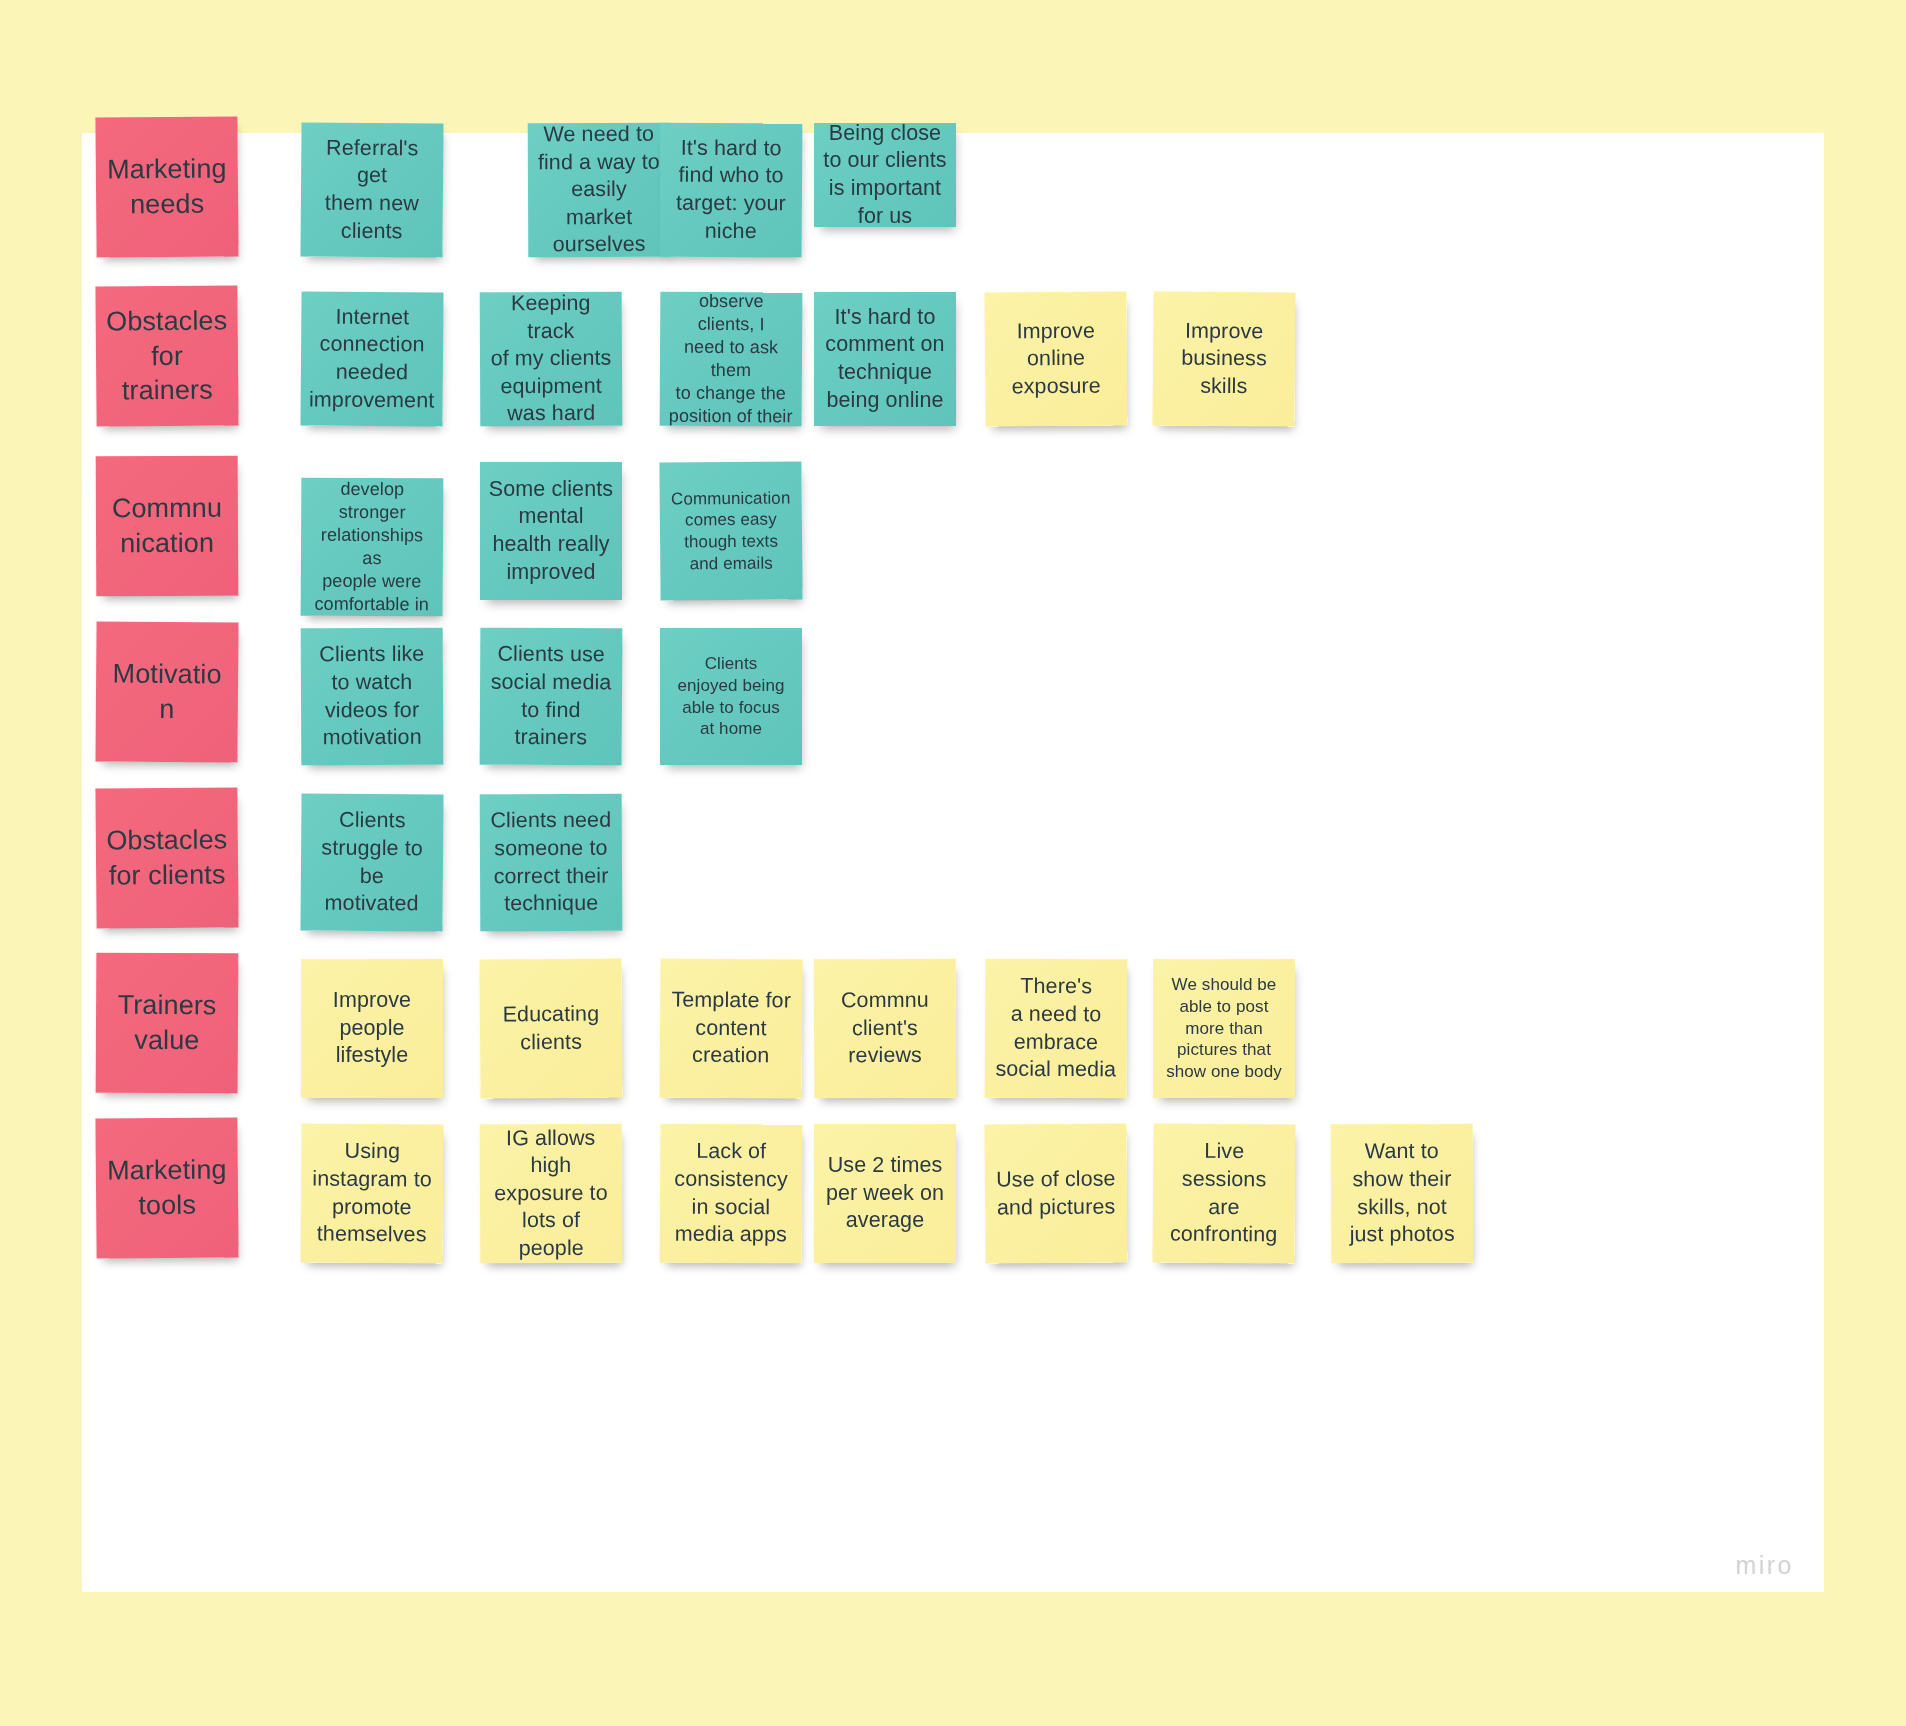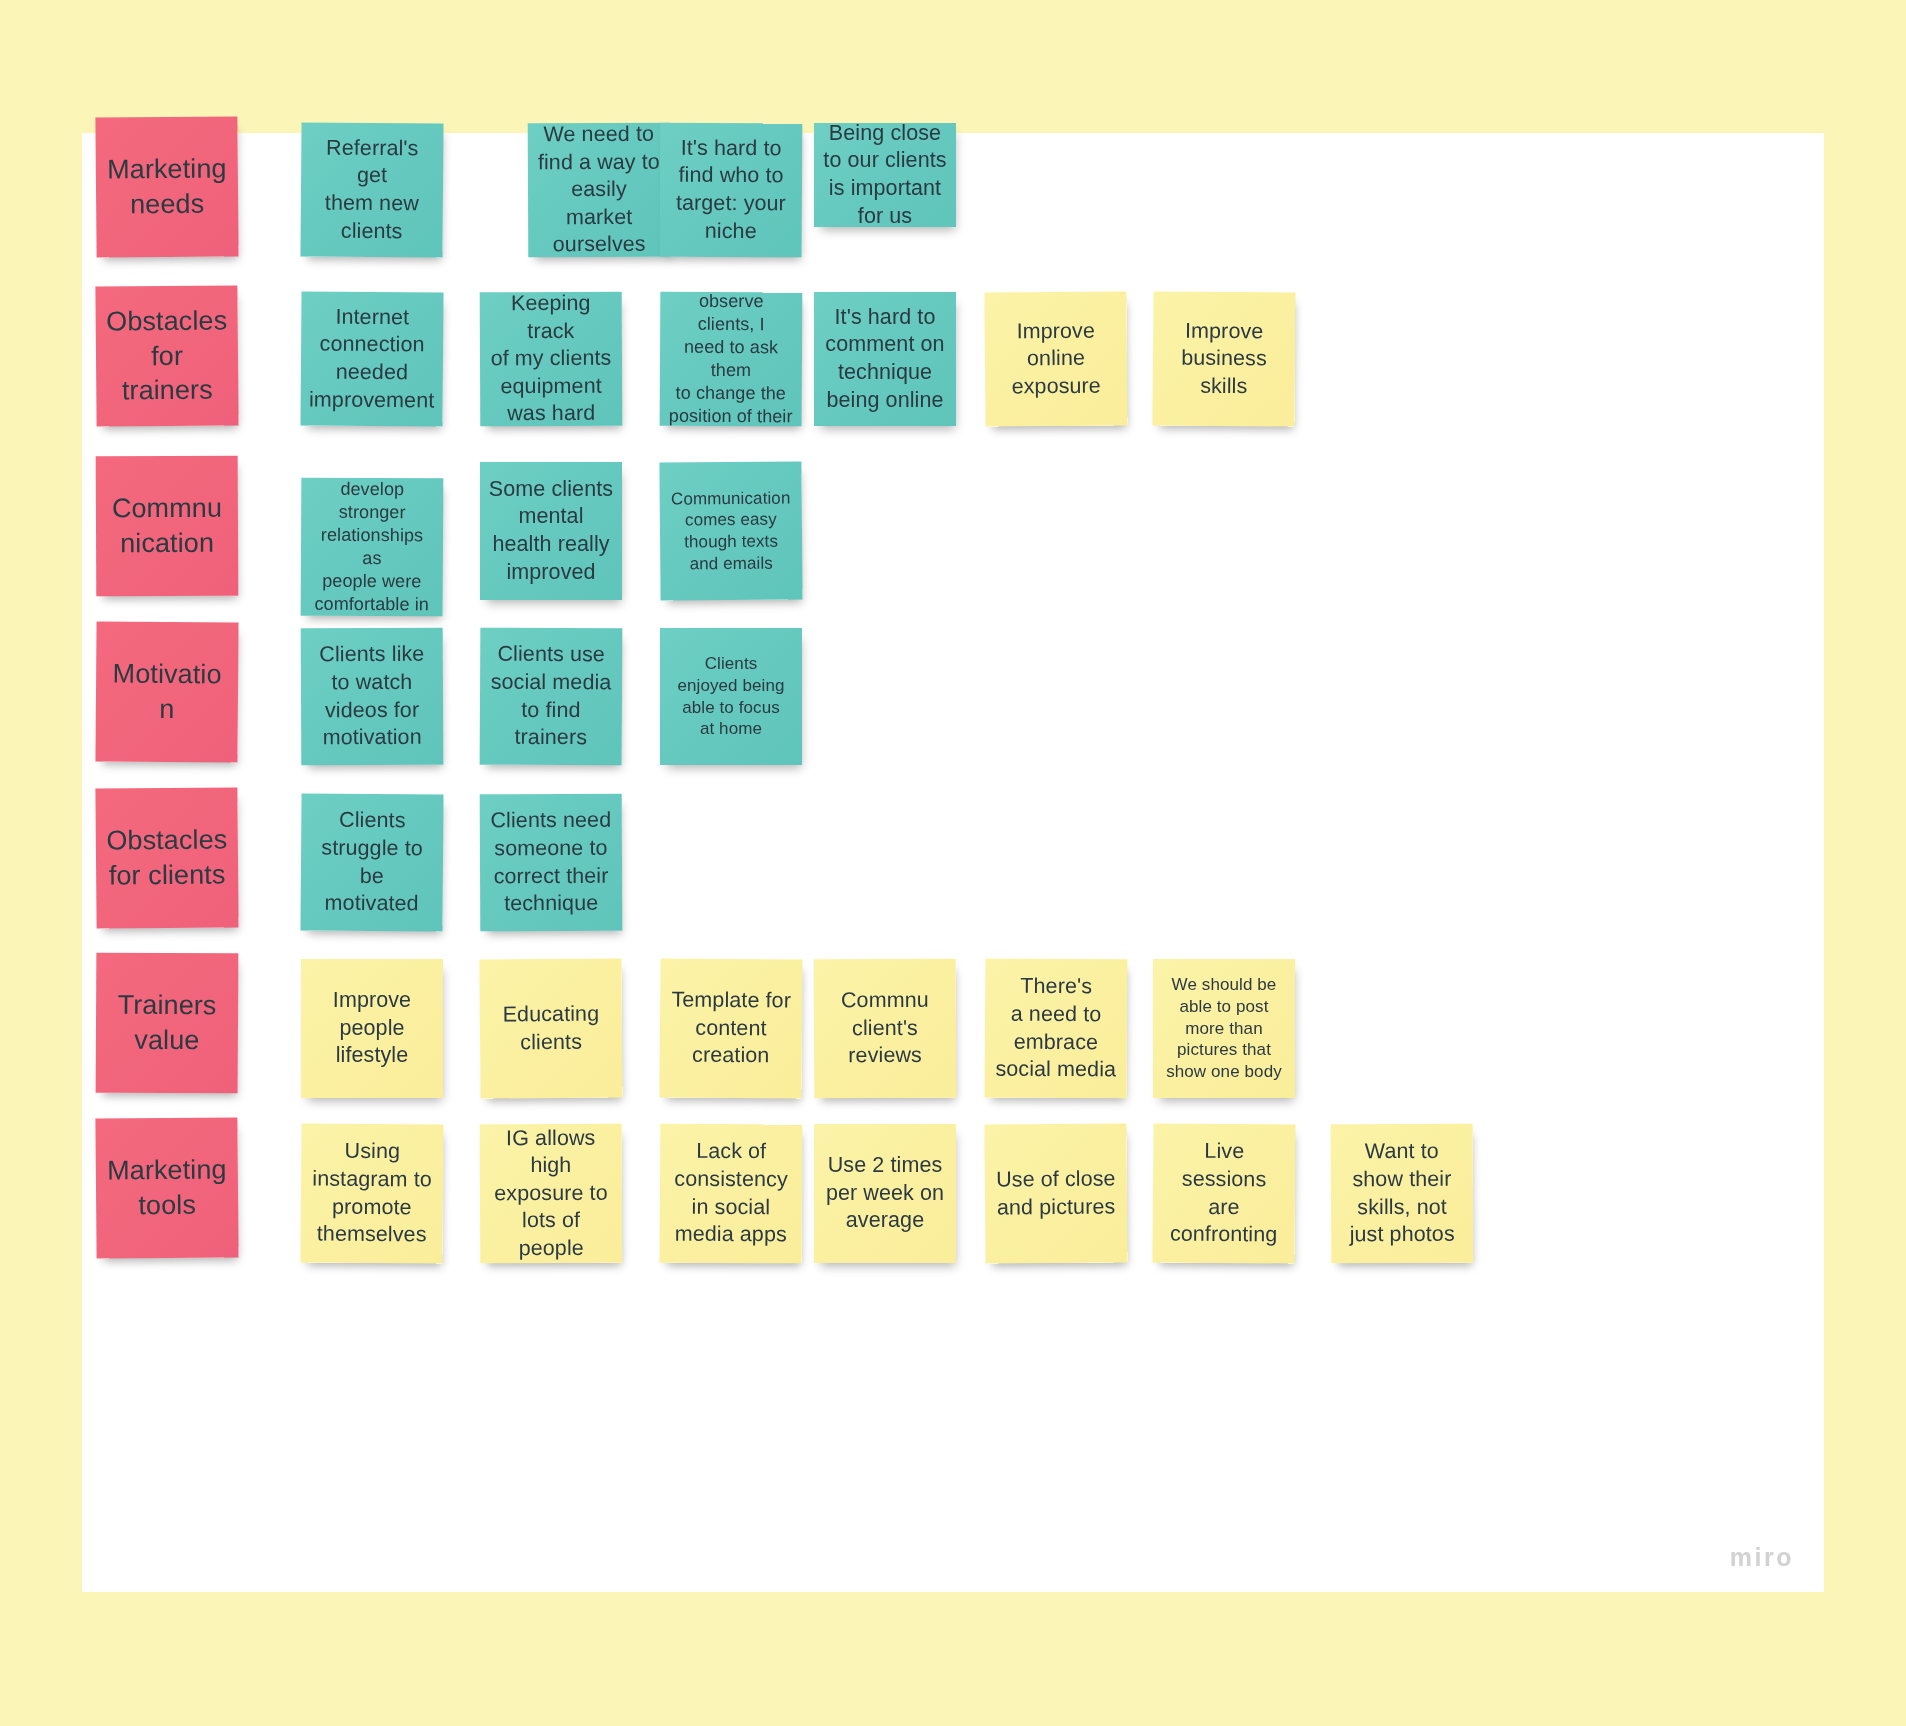--- a/index.html
+++ b/index.html
@@ -68,27 +68,26 @@
   .r0 { transform: rotate(0deg); }
 
   .fs-lg { font-size: 27px; }
   .fs-md { font-size: 21.5px; }
   .fs-sm { font-size: 17px; }
   .fs-xs { font-size: 18px; }
 
   #miro-logo {
     position: absolute;
     right: 30px;
-    bottom: 20px;
+    bottom: 12px;
     font-size: 25px;
     letter-spacing: 2.5px;
     color: #d2d2d2;
     font-family: "Liberation Sans", sans-serif;
     user-select: none;
-    font-weight: bold;
   }
 </style>
 </head>
 <body>
 
 <div id="board-frame">
   <div id="grid">
       <div class="note cat fs-lg r1" style="left: 14px; top: -16px; width: 142px; height: 140px;">
         <span class="txt">Marketing
 needs</span>

